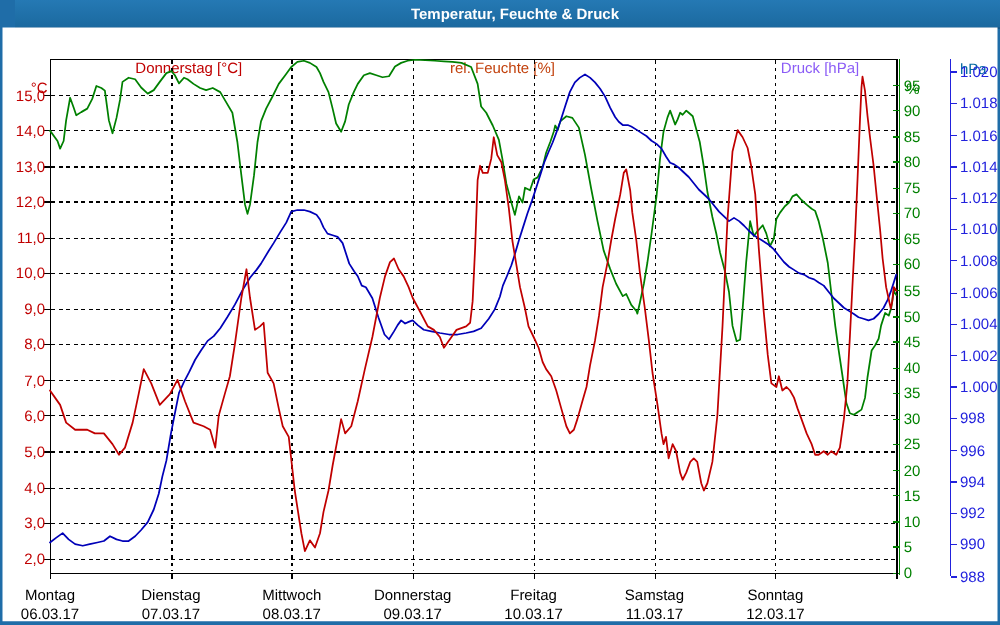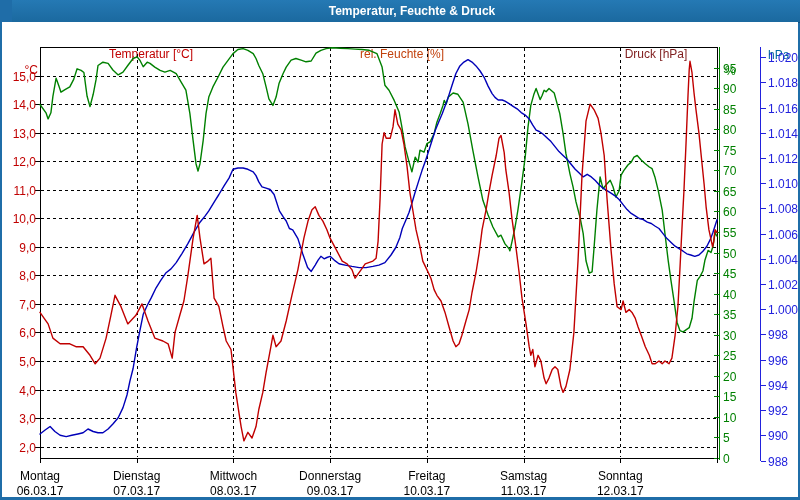--- a/index.html
+++ b/index.html
@@ -7,37 +7,37 @@
        background:#1f6da8;font-family:"Liberation Sans",sans-serif}
   .titlebar{position:absolute;left:12px;top:0;width:800px;height:22px;
        background:linear-gradient(#2ا579b4,#1b699f);
        background:linear-gradient(#2579b4,#1b699f);
        color:#fff;font-weight:bold;font-size:12px;text-align:center;line-height:22px;
        border-bottom:1px solid #14517f}
   .content{position:absolute;left:2px;top:22px;width:796px;height:475px;background:#fff}
   .hdr{position:absolute;top:25px;transform:translateX(-50%);font-size:12px;white-space:nowrap}
   #hdr-temp{left:149px;color:#c00000}
   #hdr-hum{left:400px;color:#c2410c}
-  #hdr-pres{left:654px;color:#7f1d1d}
+  #hdr-pres{left:654px;color:#8b5cf6}
   .unit{position:absolute;font-size:12px;white-space:nowrap}
   #unit-temp{left:0;width:36px;text-align:right;top:41px;color:#c00000}
   #unit-hum{left:723px;top:42px;color:#008000}
   #unit-pres{left:766px;top:26px;color:#0369a1}
   svg{position:absolute;left:0;top:0}
   svg text{font-family:"Liberation Sans",sans-serif;font-size:12px}
 </style>
 </head>
 <body>
 
 <div class="titlebar">
   <span>Temperatur, Feuchte &amp; Druck</span>
 </div>
 
 <div class="content">
-  <div class="hdr" id="hdr-temp">Temperatur [°C]</div>
+  <div class="hdr" id="hdr-temp">Donnerstag [°C]</div>
   <div class="hdr" id="hdr-hum">rel. Feuchte [%]</div>
   <div class="hdr" id="hdr-pres">Druck [hPa]</div>
   <div class="unit" id="unit-temp">°C</div>
   <div class="unit" id="unit-hum">%</div>
   <div class="unit" id="unit-pres">hPa</div>
 </div>
 
 <svg id="plot-svg" width="800" height="500" viewBox="0 0 800 500">
     <line x1="41" y1="76.5" x2="716" y2="76.5" stroke="#000000" stroke-dasharray="3,3" shape-rendering="crispEdges"></line>
     <line x1="41" y1="104.5" x2="716" y2="104.5" stroke="#000000" stroke-dasharray="3,3" shape-rendering="crispEdges"></line>

